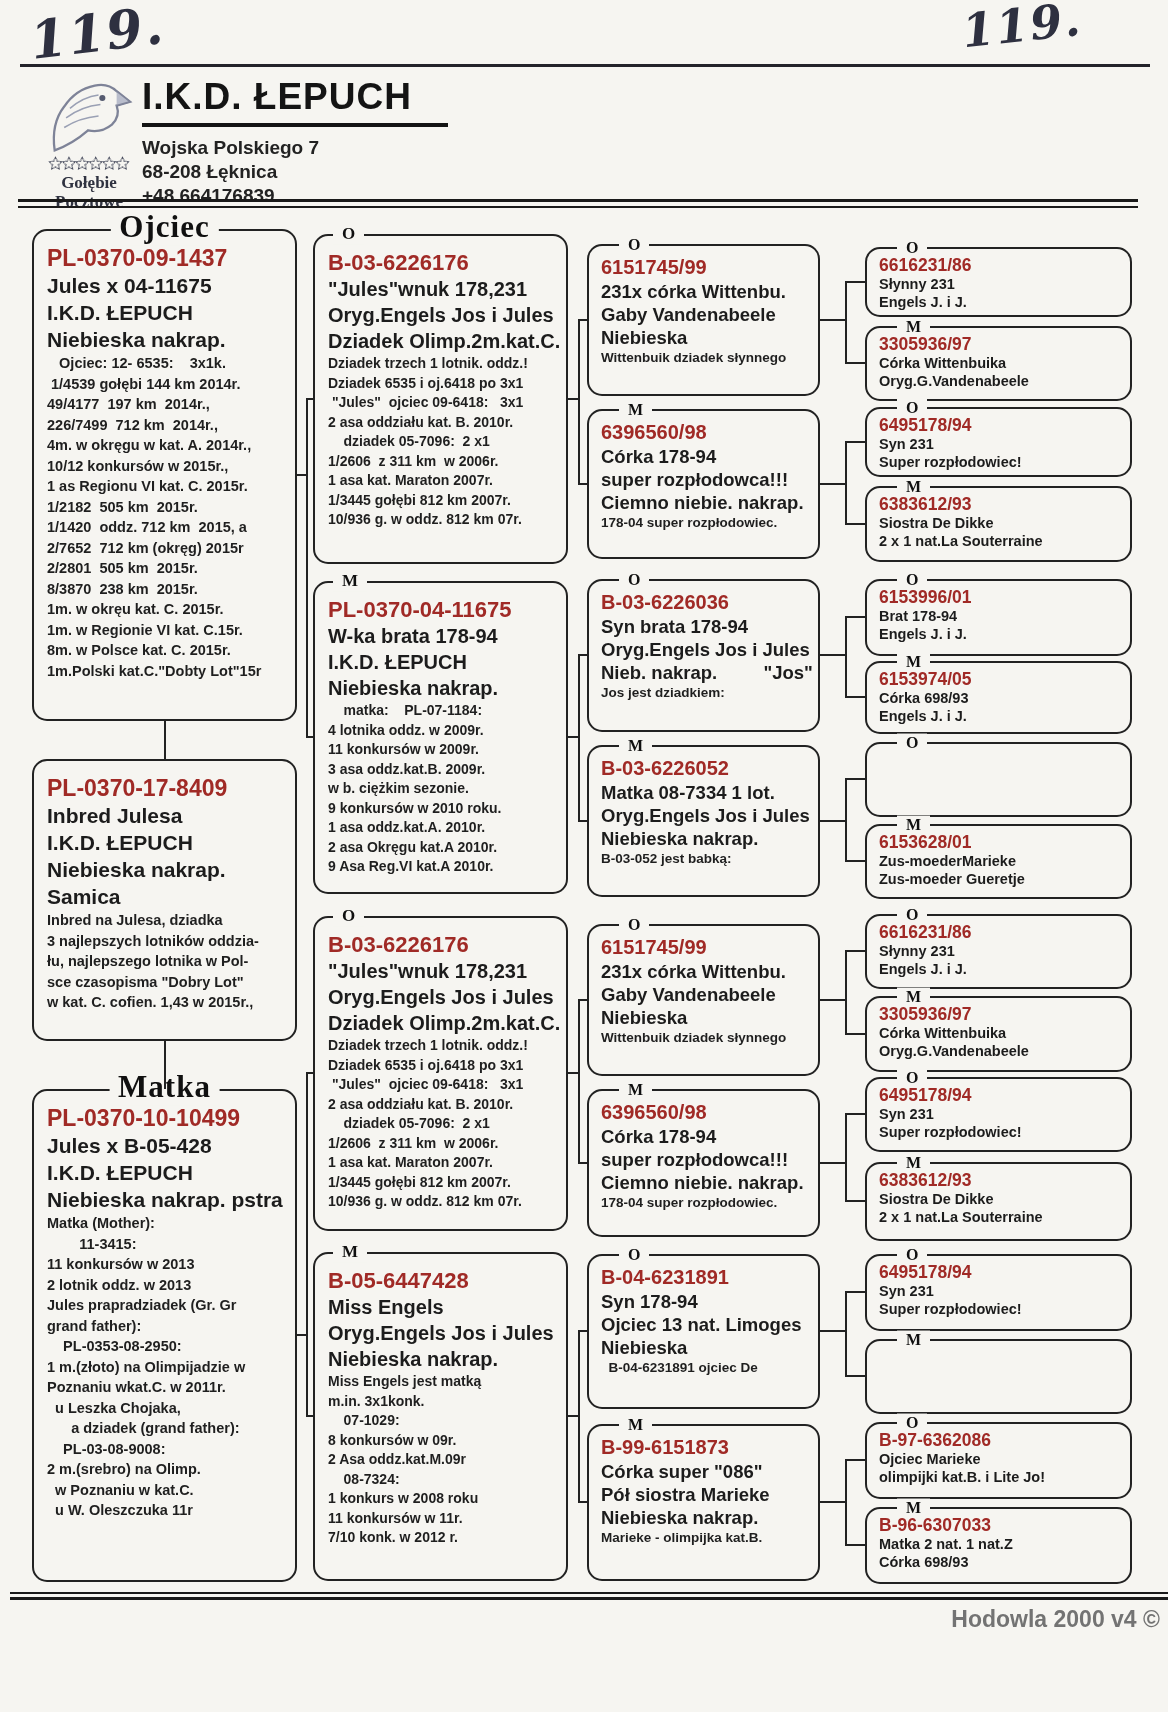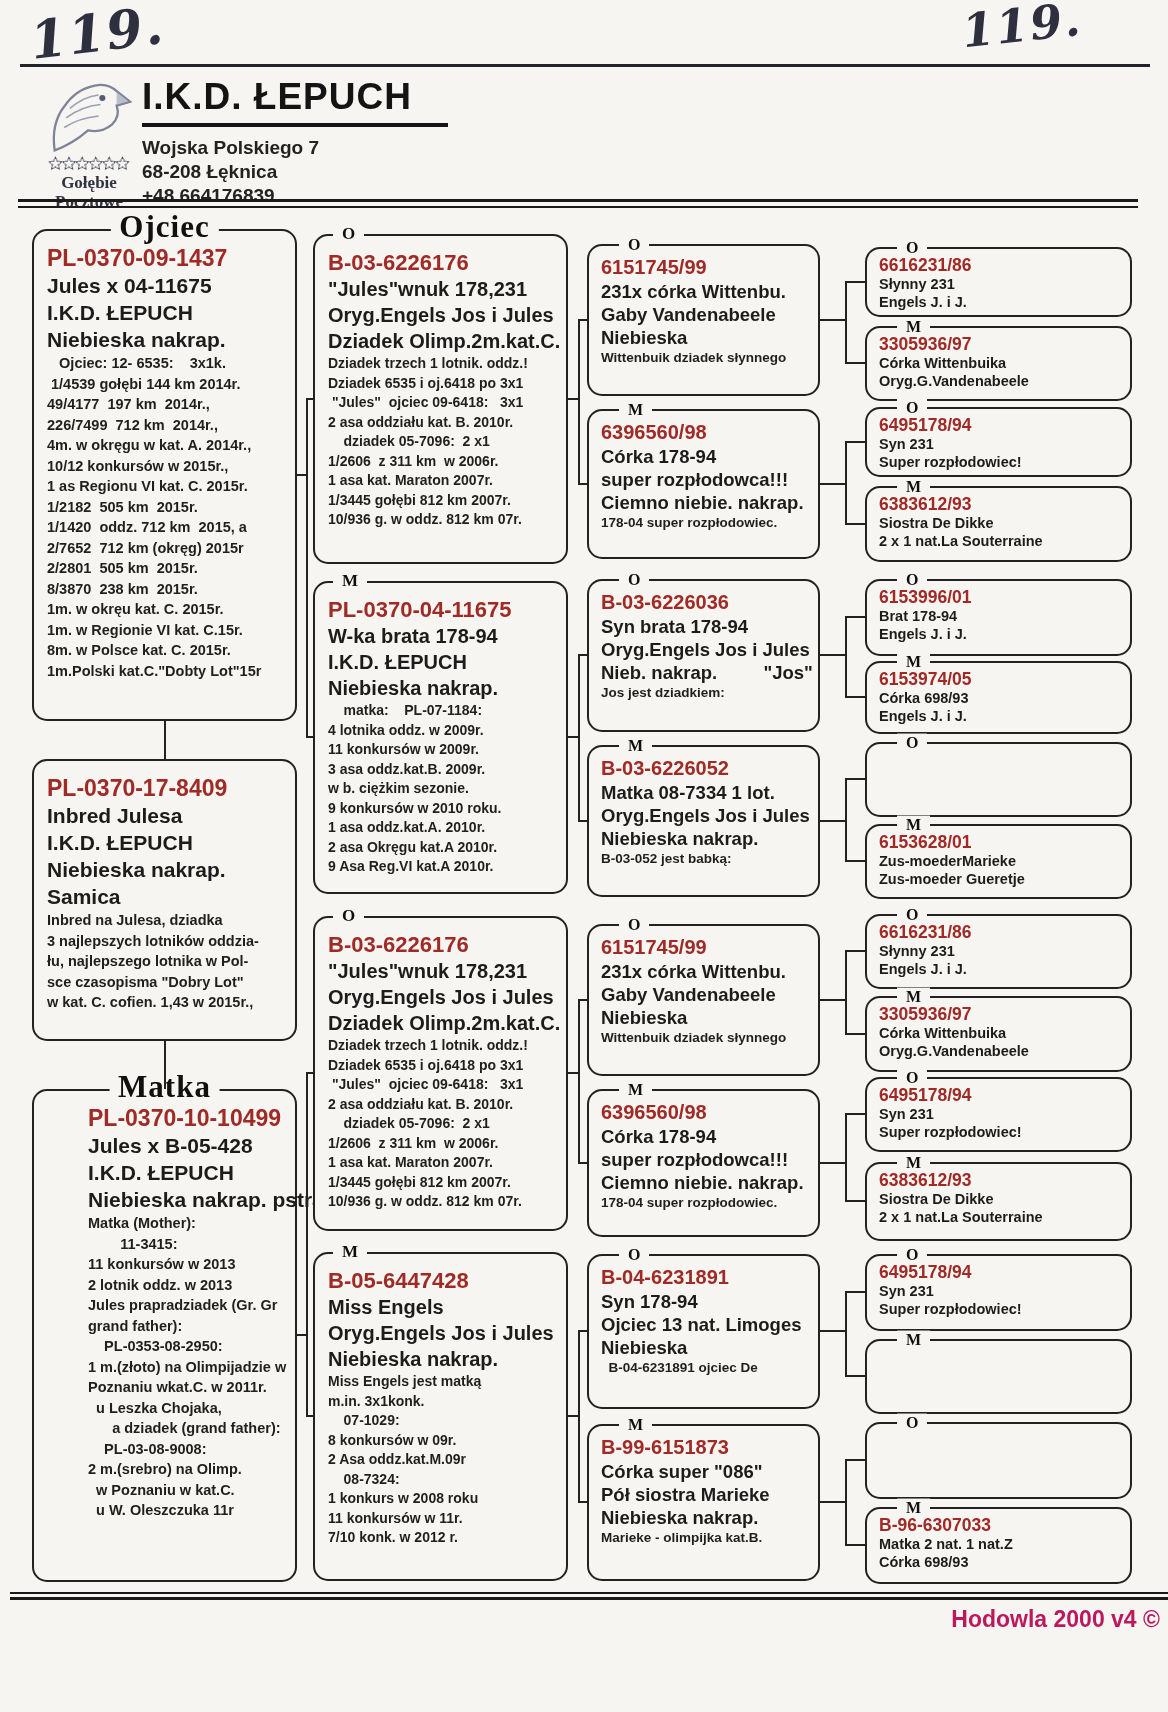--- a/index.html
+++ b/index.html
@@ -62,21 +62,21 @@
   .gen2 .bname{font-size:20px;line-height:26px;}
   .gen2 .dline{font-size:14px;line-height:19.5px;}
   .gen3 .ring{font-size:20px;line-height:25px;}
   .gen3 .bname{font-size:18.5px;line-height:23px;}
   .gen3 .dline{font-size:13.5px;line-height:17px;}
   .gen4 .ring{font-size:17.5px;line-height:21px;}
   .gen4 .bname{font-size:14.5px;line-height:17.5px;}
   .cline{position:absolute;background:#222;}
   .bottom-rule{position:absolute;left:10px;top:1592px;width:1158px;height:3px;
     border-top:2px solid #1a1a1a;border-bottom:3px solid #1a1a1a;}
-  .footer{position:absolute;right:8px;top:1606px;font-size:23px;font-weight:bold;color:#be185d;}
+  .footer{position:absolute;right:8px;top:1606px;font-size:23px;font-weight:bold;color:#737373;}
 </style>
 </head>
 <body>
 
 <div class="sheet">
 
   <div class="hand hand-left">119.</div>
   <div class="hand hand-right">119.</div>
   <div class="top-rule"></div>
 
@@ -134,21 +134,21 @@
           <div class="bname">I.K.D. ŁEPUCH</div>
           <div class="bname">Niebieska nakrap.</div>
           <div class="bname">Samica</div>
           <div class="dline">Inbred na Julesa, dziadka</div>
           <div class="dline">3 najlepszych lotników oddzia-</div>
           <div class="dline">łu, najlepszego lotnika w Pol-</div>
           <div class="dline">sce czasopisma "Dobry Lot"</div>
           <div class="dline">w kat. C. cofien. 1,43 w 2015r.,</div>
         </div>
       </div>
-      <div class="pbox gen1" style="left: 32px; top: 1085px; width: 265px; height: 493px; padding-left: 41px;">
+      <div class="pbox gen1" style="left: 32px; top: 1085px; width: 265px; height: 493px;">
         <div class="plabel">Matka</div>
         <div class="inner">
           <div class="ring">PL-0370-10-10499</div>
           <div class="bname">Jules x B-05-428</div>
           <div class="bname">I.K.D. ŁEPUCH</div>
           <div class="bname">Niebieska nakrap. pstra</div>
           <div class="dline">Matka (Mother):</div>
           <div class="dline">        11-3415:</div>
           <div class="dline">11 konkursów w 2013</div>
           <div class="dline">2 lotnik oddz. w 2013</div>
@@ -414,20 +414,25 @@
           <div class="ring">6495178/94</div>
           <div class="bname">Syn 231</div>
           <div class="bname">Super rozpłodowiec!</div>
         </div>
       </div>
       <div class="pbox gen4" style="left: 865px; top: 1335px; width: 267px; height: 75px;">
         <div class="plabel">M</div>
       </div>
       <div class="pbox gen4" style="left: 865px; top: 1418px; width: 267px; height: 77px;">
         <div class="plabel">O</div>
+        <div class="inner">
+          <div class="ring">B-97-6362086</div>
+          <div class="bname">Ojciec Marieke</div>
+          <div class="bname">olimpijki kat.B. i Lite Jo!</div>
+        </div>
       </div>
       <div class="pbox gen4" style="left: 865px; top: 1503px; width: 267px; height: 77px;">
         <div class="plabel">M</div>
         <div class="inner">
           <div class="ring">B-96-6307033</div>
           <div class="bname">Matka 2 nat. 1 nat.Z</div>
           <div class="bname">Córka 698/93</div>
         </div>
       </div>
       <div class="cline" style="left: 297px; top: 470px; width: 11px; height: 2px;"></div>

